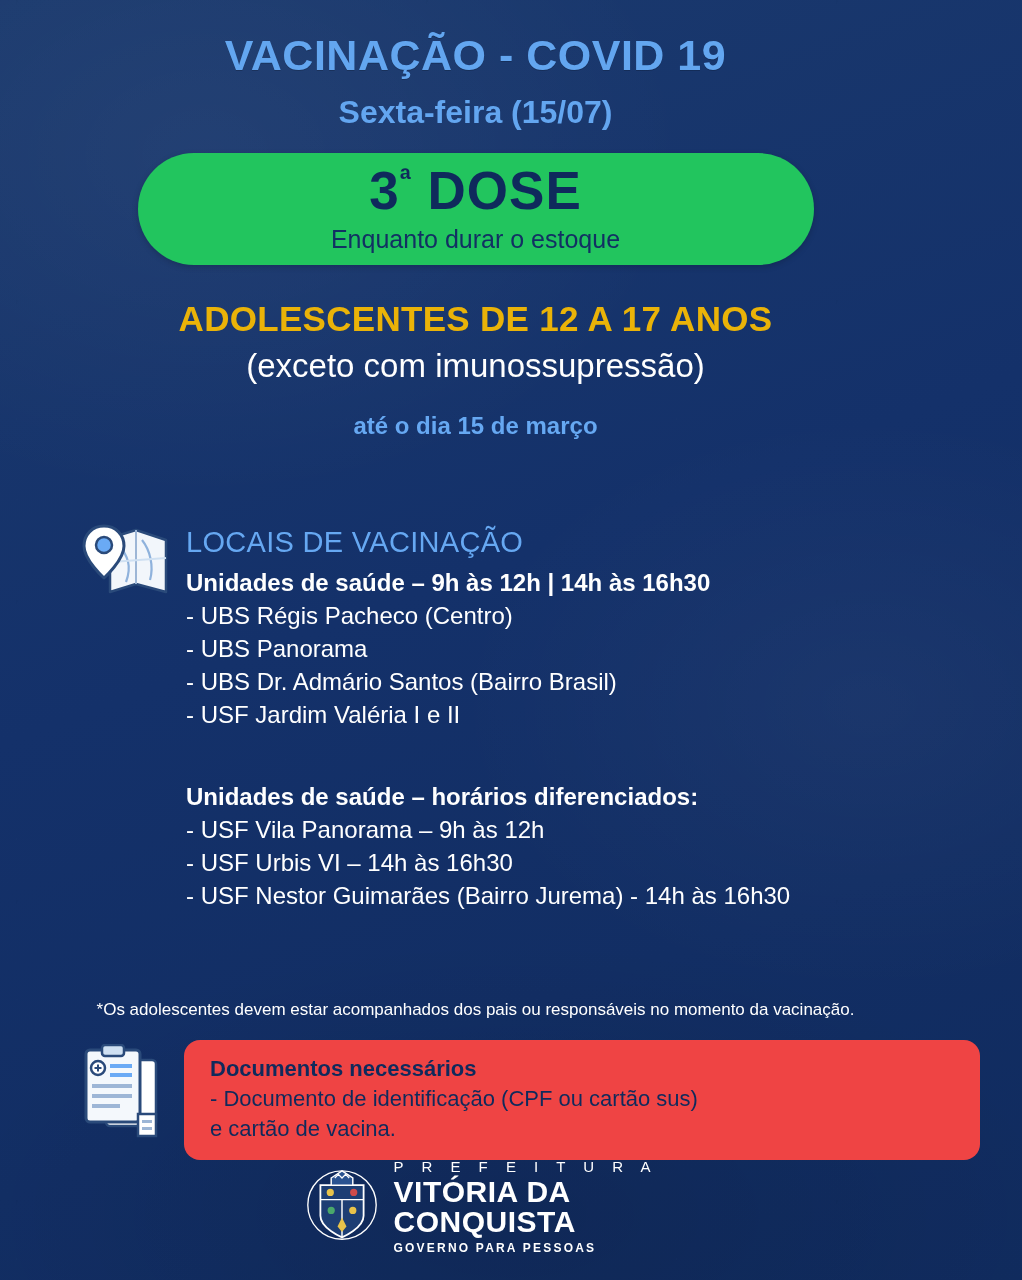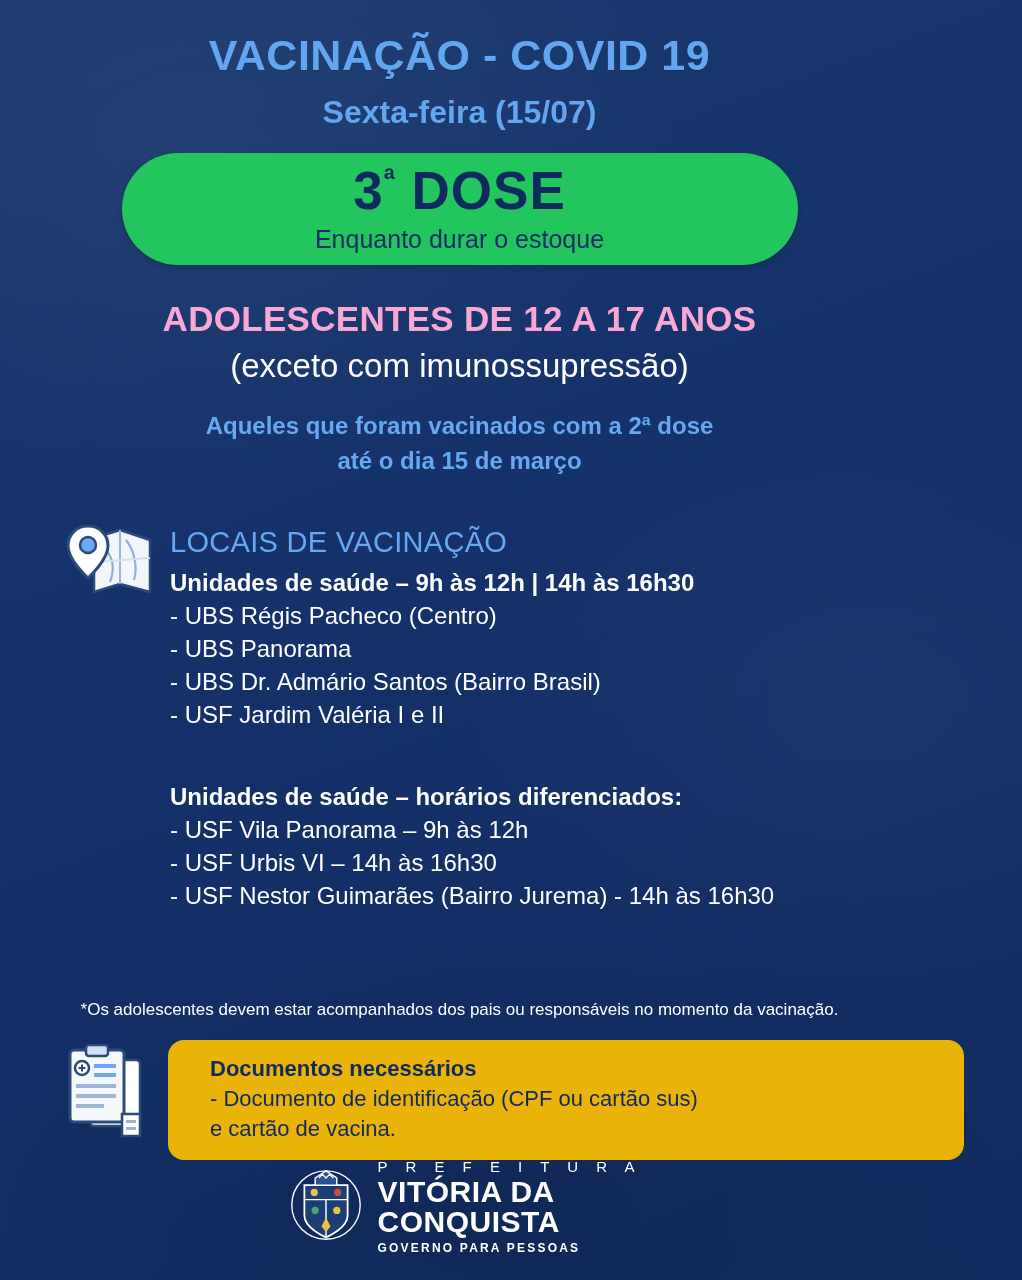--- a/index.html
+++ b/index.html
@@ -26,21 +26,21 @@
     inset: 0;
     pointer-events: none;
     opacity: .35;
     background-image:
       linear-gradient(72deg, rgba(255,255,255,0.035) 0 1px, rgba(255,255,255,0) 1px 38%),
       linear-gradient(-61deg, rgba(255,255,255,0.03) 0 1px, rgba(255,255,255,0) 1px 44%),
       linear-gradient(110deg, rgba(0,0,0,0.05) 0 2px, rgba(0,0,0,0) 2px 30%),
       linear-gradient(18deg, rgba(255,255,255,0.025) 0 1px, rgba(255,255,255,0) 1px 52%);
     background-size: 330px 420px, 270px 380px, 410px 300px, 520px 500px;
   }
-  .page { position: relative; width: 919px; height: 1280px; }
+  .page { position: relative; width: 919px; height: 1280px; margin-left: 16px; }
 
   .title {
     text-align: center;
     font-size: 43px;
     font-weight: 800;
     letter-spacing: .5px;
     color: #63a6f0;
     padding-top: 31px;
     text-shadow: 0 1px 0 rgba(0,0,0,.18);
   }
@@ -82,21 +82,21 @@
     font-weight: 400;
     margin-top: 8px;
     color: #123063;
   }
 
   .audience {
     text-align: center;
     font-size: 35px;
     font-weight: 800;
     margin-top: 34px;
-    color: #f9a8d4;
+    color: #eab308;
     letter-spacing: .3px;
   }
   .audience-note {
     text-align: center;
     font-size: 33px;
     font-weight: 400;
     margin-top: 8px;
     color: #ffffff;
   }
   .criteria {
@@ -155,23 +155,23 @@
     left: 64px;
     top: 1040px;
     width: 900px;
     display: flex;
     align-items: flex-start;
     gap: 22px;
   }
   .clip-icon { width: 82px; flex: 0 0 82px; margin-top: 4px; }
   .docs-box {
     flex: 1;
-    background: #eab308;
+    background: #ef4444;
     border-radius: 16px;
-    padding: 16px 42px 18px;
+    padding: 16px 26px 18px;
     color: #0f2a5c;
     min-height: 92px;
   }
   .docs-title { font-size: 22px; font-weight: 800; }
   .docs-line { font-size: 22px; font-weight: 400; margin-top: 4px; }
 
   .brand {
     position: absolute;
     left: 0; right: 0;
     bottom: 26px;
@@ -222,21 +222,20 @@
     <div class="dose-main">
       <span>3</span><sup>ª</sup>
       <span>DOSE</span>
     </div>
     <div class="dose-sub">Enquanto durar o estoque</div>
   </div>
 
   <div class="audience">ADOLESCENTES DE 12 A 17 ANOS</div>
   <div class="audience-note">(exceto com imunossupressão)</div>
   <div class="criteria">
-    <div>Aqueles que foram vacinados com a 2ª dose</div>
     <div>até o dia 15 de março</div>
   </div>
 
   <div class="locals">
     <div class="locals-head">
       <div class="map-icon">
         <svg viewBox="0 0 92 80" width="92" height="80" aria-hidden="true">
           <path d="M30 16 L56 8 L86 18 L86 70 L56 62 L30 70 Z" fill="#f2f6fb" stroke="#2a4a7a" stroke-width="2.5" stroke-linejoin="round"></path>
           <path d="M56 8 L56 62" fill="none" stroke="#9db6d6" stroke-width="2"></path>
           <path d="M38 22 C48 34 52 44 46 60" fill="none" stroke="#8fb2dc" stroke-width="2.2"></path>

